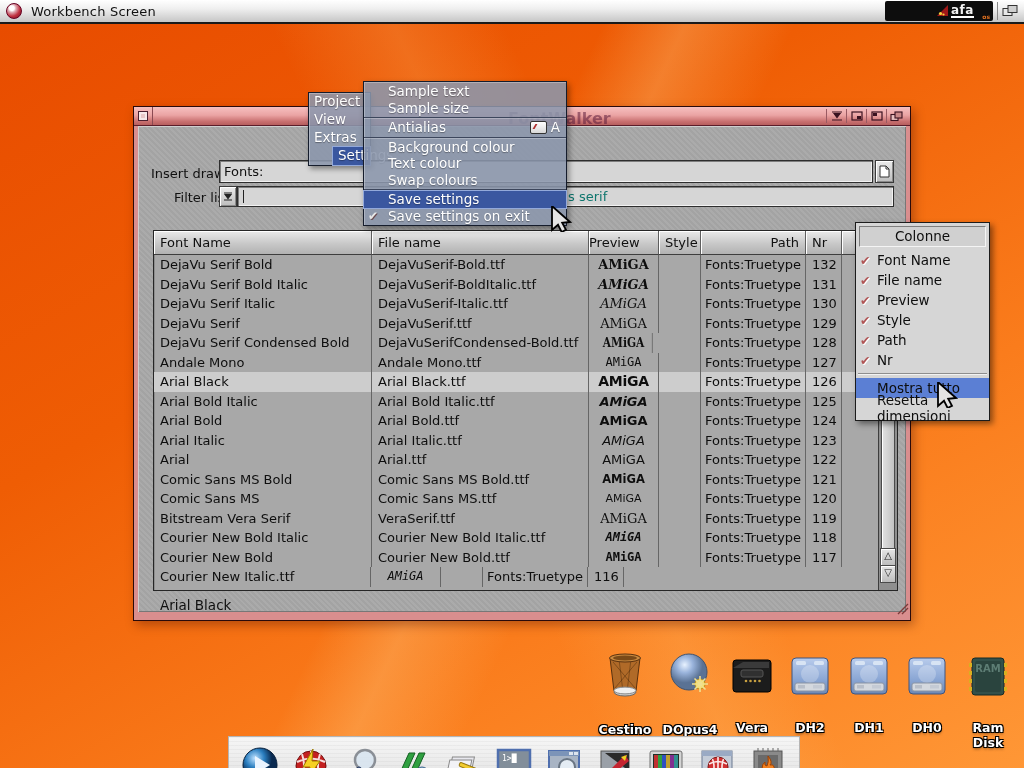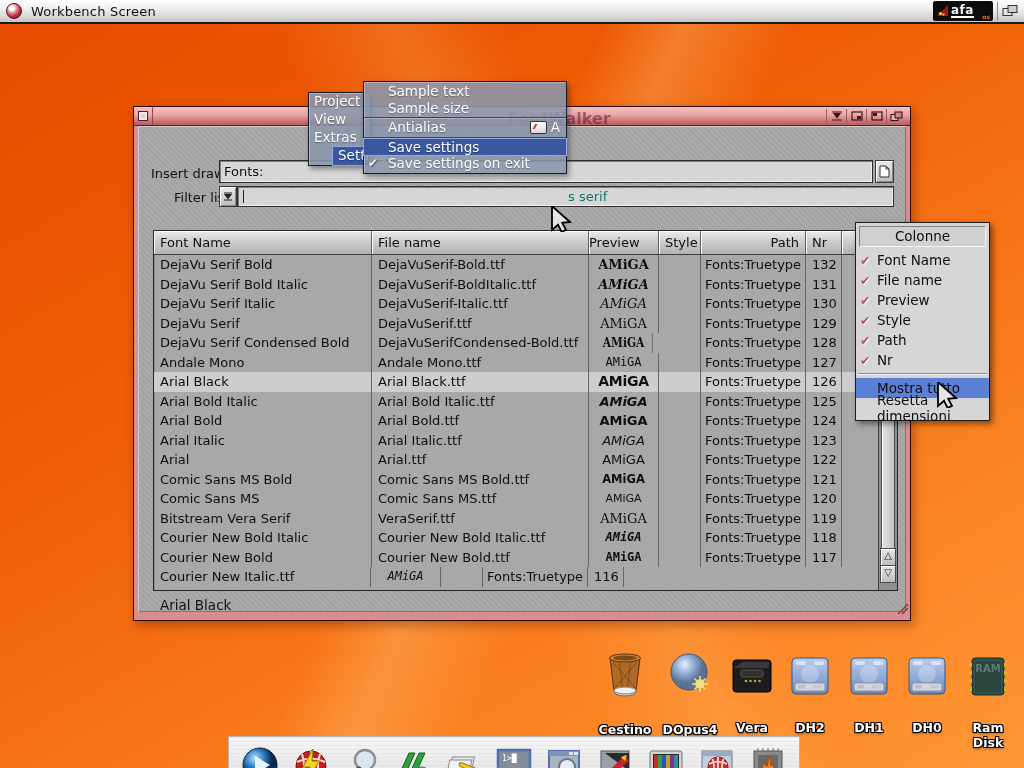--- a/index.html
+++ b/index.html
@@ -14,21 +14,21 @@
     position:absolute;left:0;top:0;width:1024px;height:22px;
     background:linear-gradient(#ffffff,#efefef 40%,#c6c6c6);
     border-bottom:2px solid #1a1a1a;
     display:flex;align-items:center;z-index:5;
   }
   .topbar .wb-orb{width:16px;height:16px;border-radius:50%;margin-left:6px;
     background:radial-gradient(circle at 35% 30%, #fff 0 18%, #e0b0b8 30%, #c03040 60%, #701020 100%);
     border:1px solid #602;box-sizing:border-box;}
   .topbar .ttl{font-size:13px;color:#111;margin-left:9px;letter-spacing:.2px;}
   .topbar .spacer{flex:1;}
-  .afa-logo{height:20px;width:60px;background:#0d0d0d;border-radius:2px;display:flex;align-items:center;position:relative;margin-right:2px;}
+  .afa-logo{height:20px;width:60px;background:#0d0d0d;border-radius:2px;display:flex;align-items:center;position:relative;margin-right:2px;padding-left:48px;}
   .afa-logo svg{margin-left:2px;}
   .afa-logo .afa-txt{color:#f2f2f2;font-size:12px;font-weight:bold;border-bottom:2px solid #fff;line-height:11px;letter-spacing:.5px;}
   .afa-logo .afa-os{position:absolute;right:3px;bottom:1px;color:#e07020;font-size:6px;font-weight:bold;}
   .screen-depth{width:24px;height:18px;border-left:1px solid #888;display:flex;align-items:center;justify-content:center;margin:0 2px;}
   
   .desktop{
     position:absolute;left:0;top:24px;width:1024px;height:744px;
     background:
       linear-gradient(115deg, rgba(255,230,180,0) 44%, rgba(255,210,140,.30) 50%, rgba(255,230,180,0) 58%),
       linear-gradient(245deg, rgba(255,230,180,0) 38%, rgba(255,200,120,.22) 46%, rgba(255,230,180,0) 55%),
@@ -432,20 +432,34 @@
         <div class="ditem">
           <span class="gut"></span>
           <span class="lab">Antialias</span>
           <span class="sc">
             <span class="keycap"></span>
             <span>A</span>
           </span>
         </div>
       </div>
       <div class="msec">
+        <div class="ditem">
+          <span class="gut"></span>
+          <span class="lab">Background colour</span>
+        </div>
+        <div class="ditem">
+          <span class="gut"></span>
+          <span class="lab">Text colour</span>
+        </div>
+        <div class="ditem">
+          <span class="gut"></span>
+          <span class="lab">Swap colours</span>
+        </div>
+      </div>
+      <div class="msec">
         <div class="ditem hl">
           <span class="gut"></span>
           <span class="lab">Save settings</span>
         </div>
         <div class="ditem">
           <span class="gut">✔</span>
           <span class="lab">Save settings on exit</span>
         </div>
       </div>
     </div>

